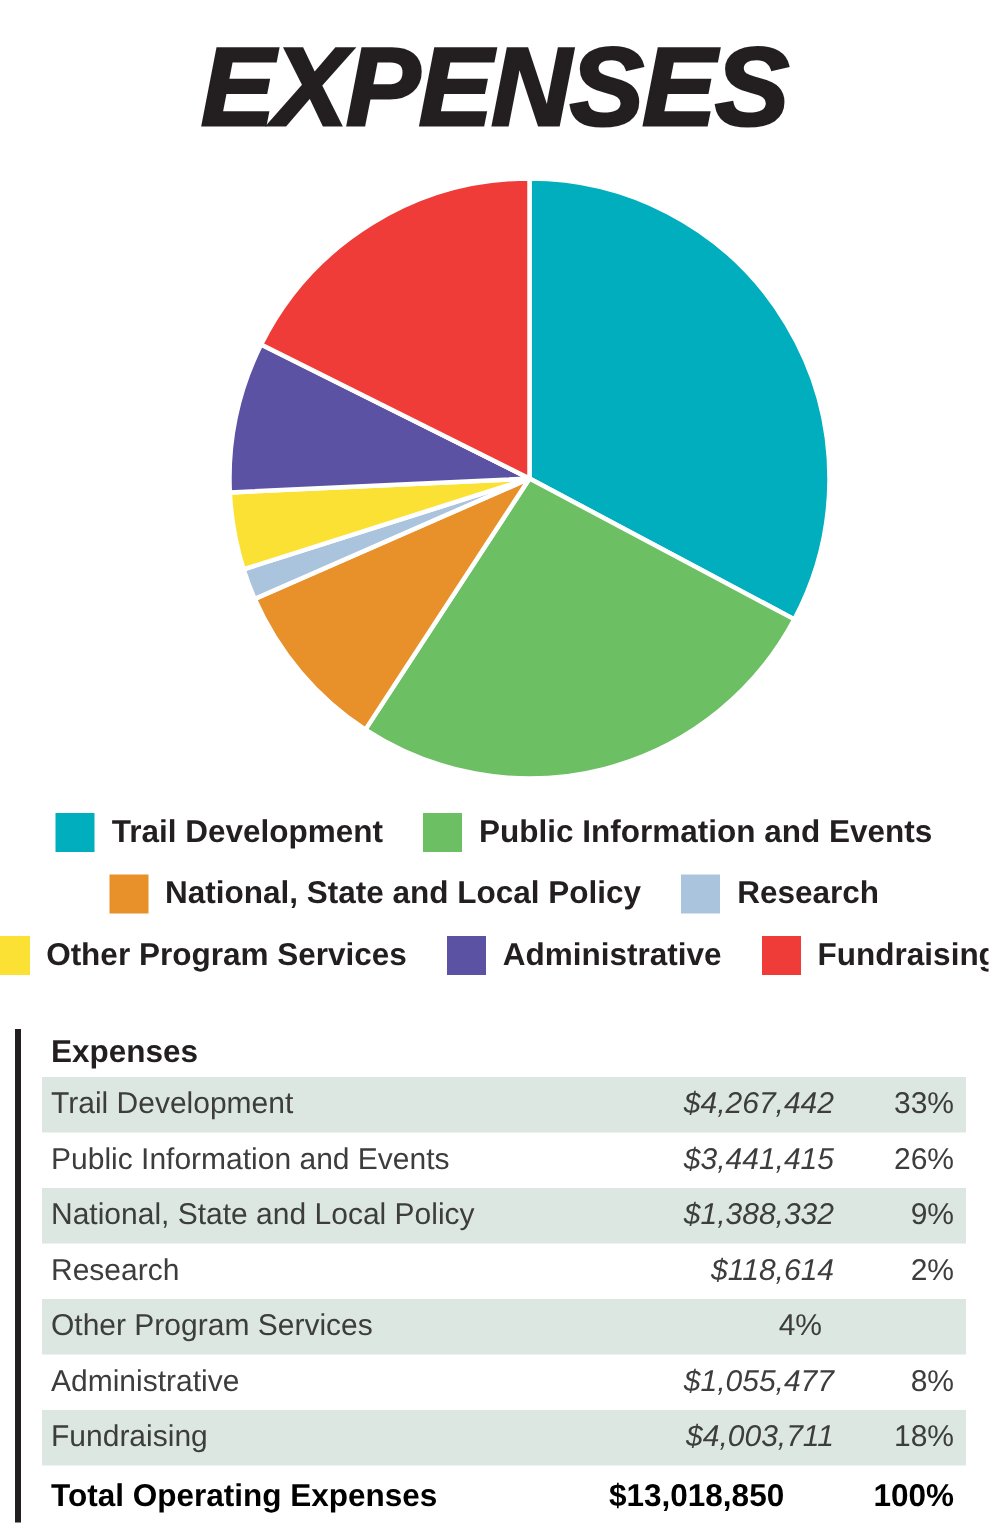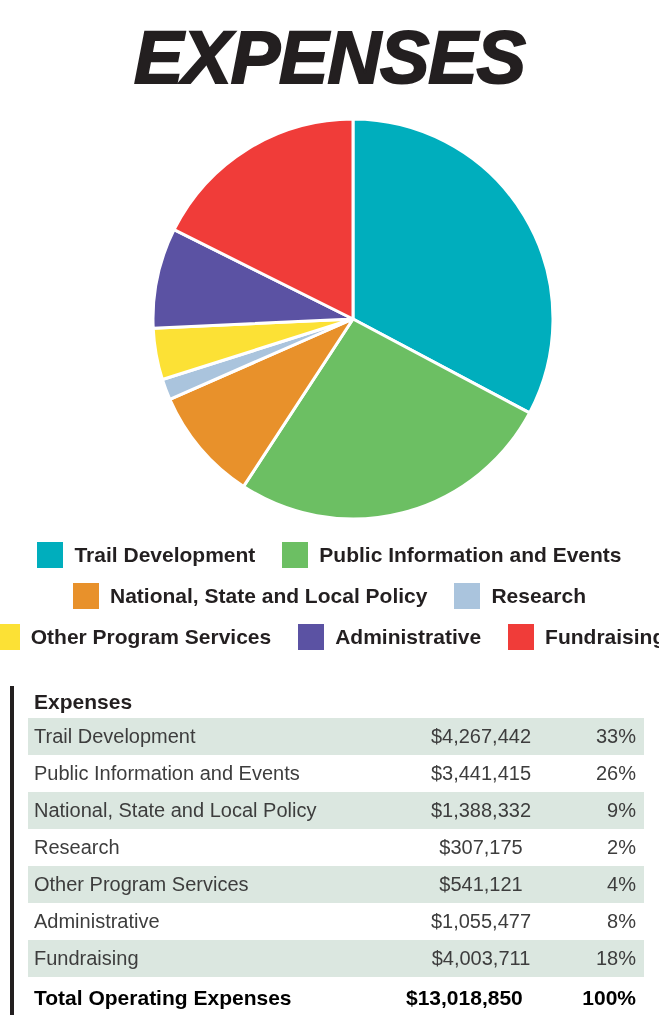--- a/index.html
+++ b/index.html
@@ -39,21 +39,21 @@
   .table-content{margin-left:28px;margin-right:15px;}
   .table-header{
     height:32px;display:flex;align-items:center;
     padding-left:6px;font-size:21px;font-weight:700;color:#231f20;
   }
   .t-row{
     display:grid;grid-template-columns:1fr 150px 88px;
     align-items:center;height:37px;font-size:20px;font-weight:400;color:#3d3d3d;
   }
   .t-row .c-label{padding-left:6px;white-space:nowrap;}
-  .t-row .c-amount{text-align:center;}
+  .t-row .c-amount{text-align:right;font-style:italic;}
   .t-row .c-percent{text-align:right;padding-right:8px;}
   .t-total{
     display:grid;grid-template-columns:1fr 150px 88px;
     align-items:center;height:42px;font-size:21px;font-weight:700;color:#000000;
   }
   .t-total .c-label{padding-left:6px;}
   .t-total .c-amount{}
   .t-total .c-percent{text-align:right;padding-right:8px;}
 </style>
 </head>
@@ -125,26 +125,25 @@
             <span class="c-amount">$3,441,415</span>
             <span class="c-percent">26%</span>
           </div>
           <div class="t-row" style="background: rgb(219, 231, 224);">
             <span class="c-label">National, State and Local Policy</span>
             <span class="c-amount">$1,388,332</span>
             <span class="c-percent">9%</span>
           </div>
           <div class="t-row">
             <span class="c-label">Research</span>
-            <span class="c-amount">$307,175</span>
+            <span class="c-amount">$118,614</span>
             <span class="c-percent">2%</span>
           </div>
           <div class="t-row" style="background: rgb(219, 231, 224);">
             <span class="c-label">Other Program Services</span>
-            <span class="c-amount">$541,121</span>
             <span class="c-percent">4%</span>
           </div>
           <div class="t-row">
             <span class="c-label">Administrative</span>
             <span class="c-amount">$1,055,477</span>
             <span class="c-percent">8%</span>
           </div>
           <div class="t-row" style="background: rgb(219, 231, 224);">
             <span class="c-label">Fundraising</span>
             <span class="c-amount">$4,003,711</span>

